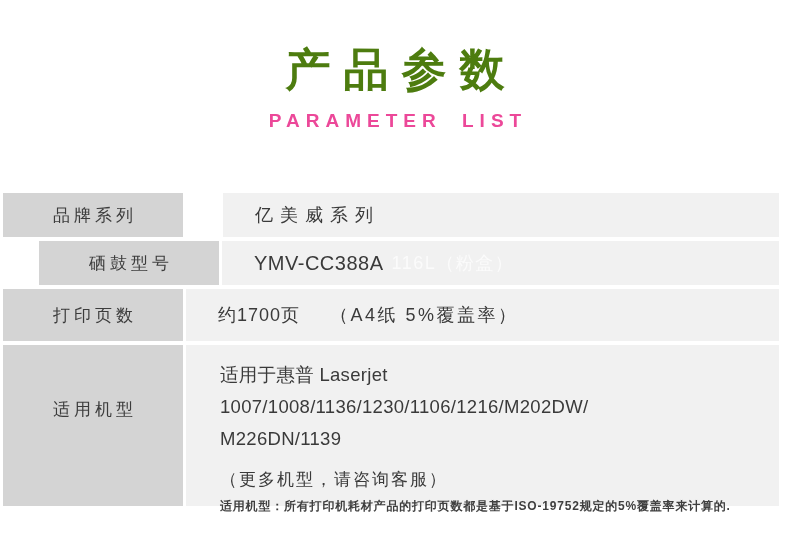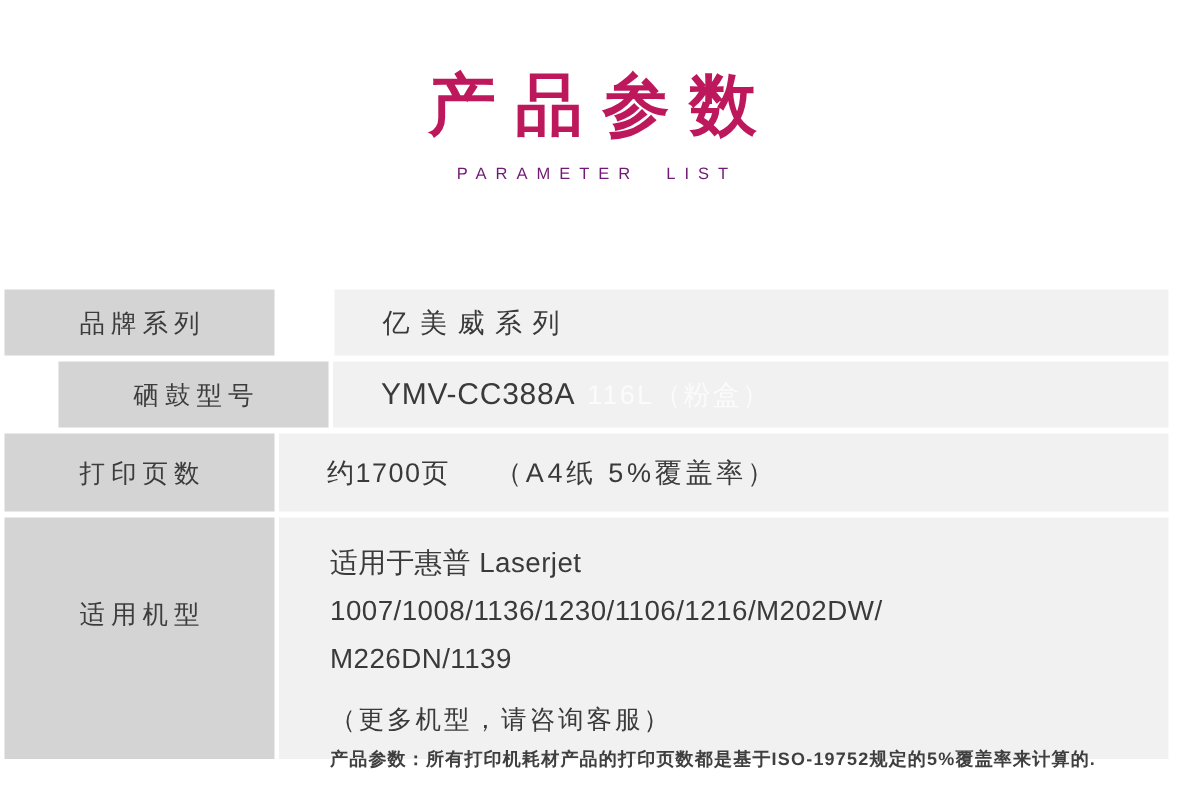--- a/index.html
+++ b/index.html
@@ -4,24 +4,24 @@
 <style>
   html,body{margin:0;padding:0;}
   body{
     width:790px;height:534px;background:#ffffff;overflow:hidden;position:relative;
     font-family:"Liberation Sans","DejaVu Sans",sans-serif;
     -webkit-font-smoothing:antialiased;
   }
   .header{padding-top:46px;text-align:center;}
   .title{
     margin:0;font-size:45px;line-height:1.05;font-weight:700;
-    color:#be185d;letter-spacing:13px;text-indent:13px;text-align:center;
+    color:#4d7c0f;letter-spacing:13px;text-indent:13px;text-align:center;
   }
   .subtitle{
-    margin-top:17px;font-size:11px;font-weight:400;color:#701a75;
+    margin-top:17px;font-size:19px;font-weight:700;color:#ec4899;
     letter-spacing:6px;text-indent:6px;word-spacing:9px;
   }
   .param-table{
     position:absolute;left:3px;top:193px;width:776px;
     display:flex;flex-direction:column;gap:4px;
   }
   .row{display:flex;gap:3px;}
   .row-brand{height:44px;gap:40px;}
   .row-model{height:44px;padding-left:36px;}
   .row-pages{height:52px;}
@@ -86,18 +86,18 @@
         <span class="pages-note">（A4纸 5%覆盖率）</span>
       </div>
     </div>
 
     <div class="row row-machines">
       <div class="label-cell">适用机型</div>
       <div class="value-cell machines-cell">
         <div class="machine-line">适用于惠普 Laserjet 1007/1008/1136/1230/1106/1216/M202DW/</div>
         <div class="machine-line">M226DN/1139</div>
         <div class="more-note">（更多机型，请咨询客服）</div>
-        <div class="hint-line">产品参数：所有打印机耗材产品的打印页数都是基于ISO-19752规定的5%覆盖率来计算的.</div>
+        <div class="hint-line">适用机型：所有打印机耗材产品的打印页数都是基于ISO-19752规定的5%覆盖率来计算的.</div>
       </div>
     </div>
 
   </div>
 </div>
 
 </body></html>

